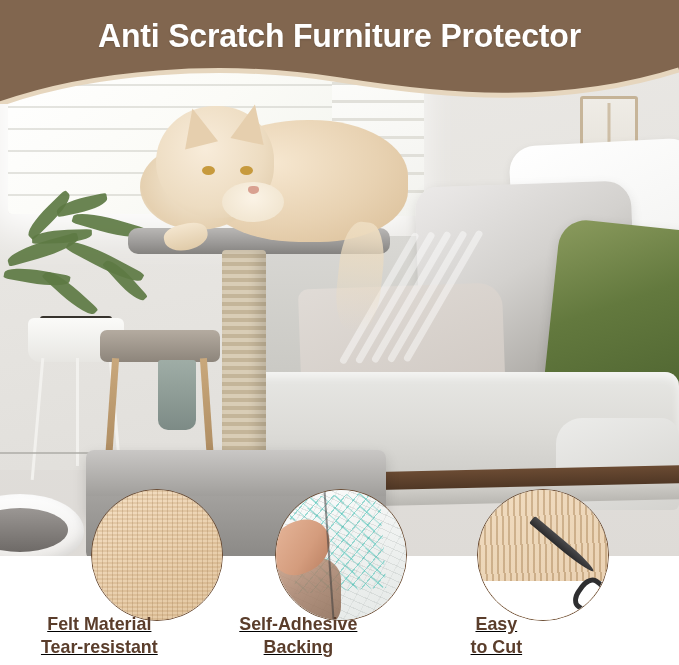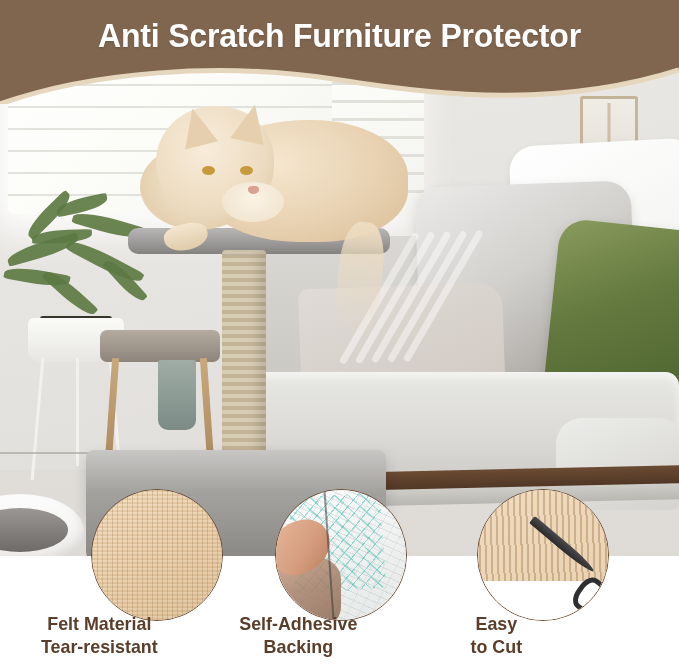--- a/index.html
+++ b/index.html
@@ -270,20 +270,21 @@
   }
 
   
   .bottom {
     position:absolute; left:0; top:556px; width:679px; height:109px;
     background:#ffffff;
   }
   .feature-labels {
     position:absolute; left:0; top:612px; width:596px; height:53px;
     display:flex;
+    text-decoration:underline;
   }
   .feature-label {
     flex:1; text-align:center;
     color:#5a3d2b;
     font-size:19px; font-weight:bold;
     line-height:23px;
     font-family:"Liberation Sans", sans-serif;
     transform:scaleX(0.94);
   }
   .feature-label .l2 { display:block; }

